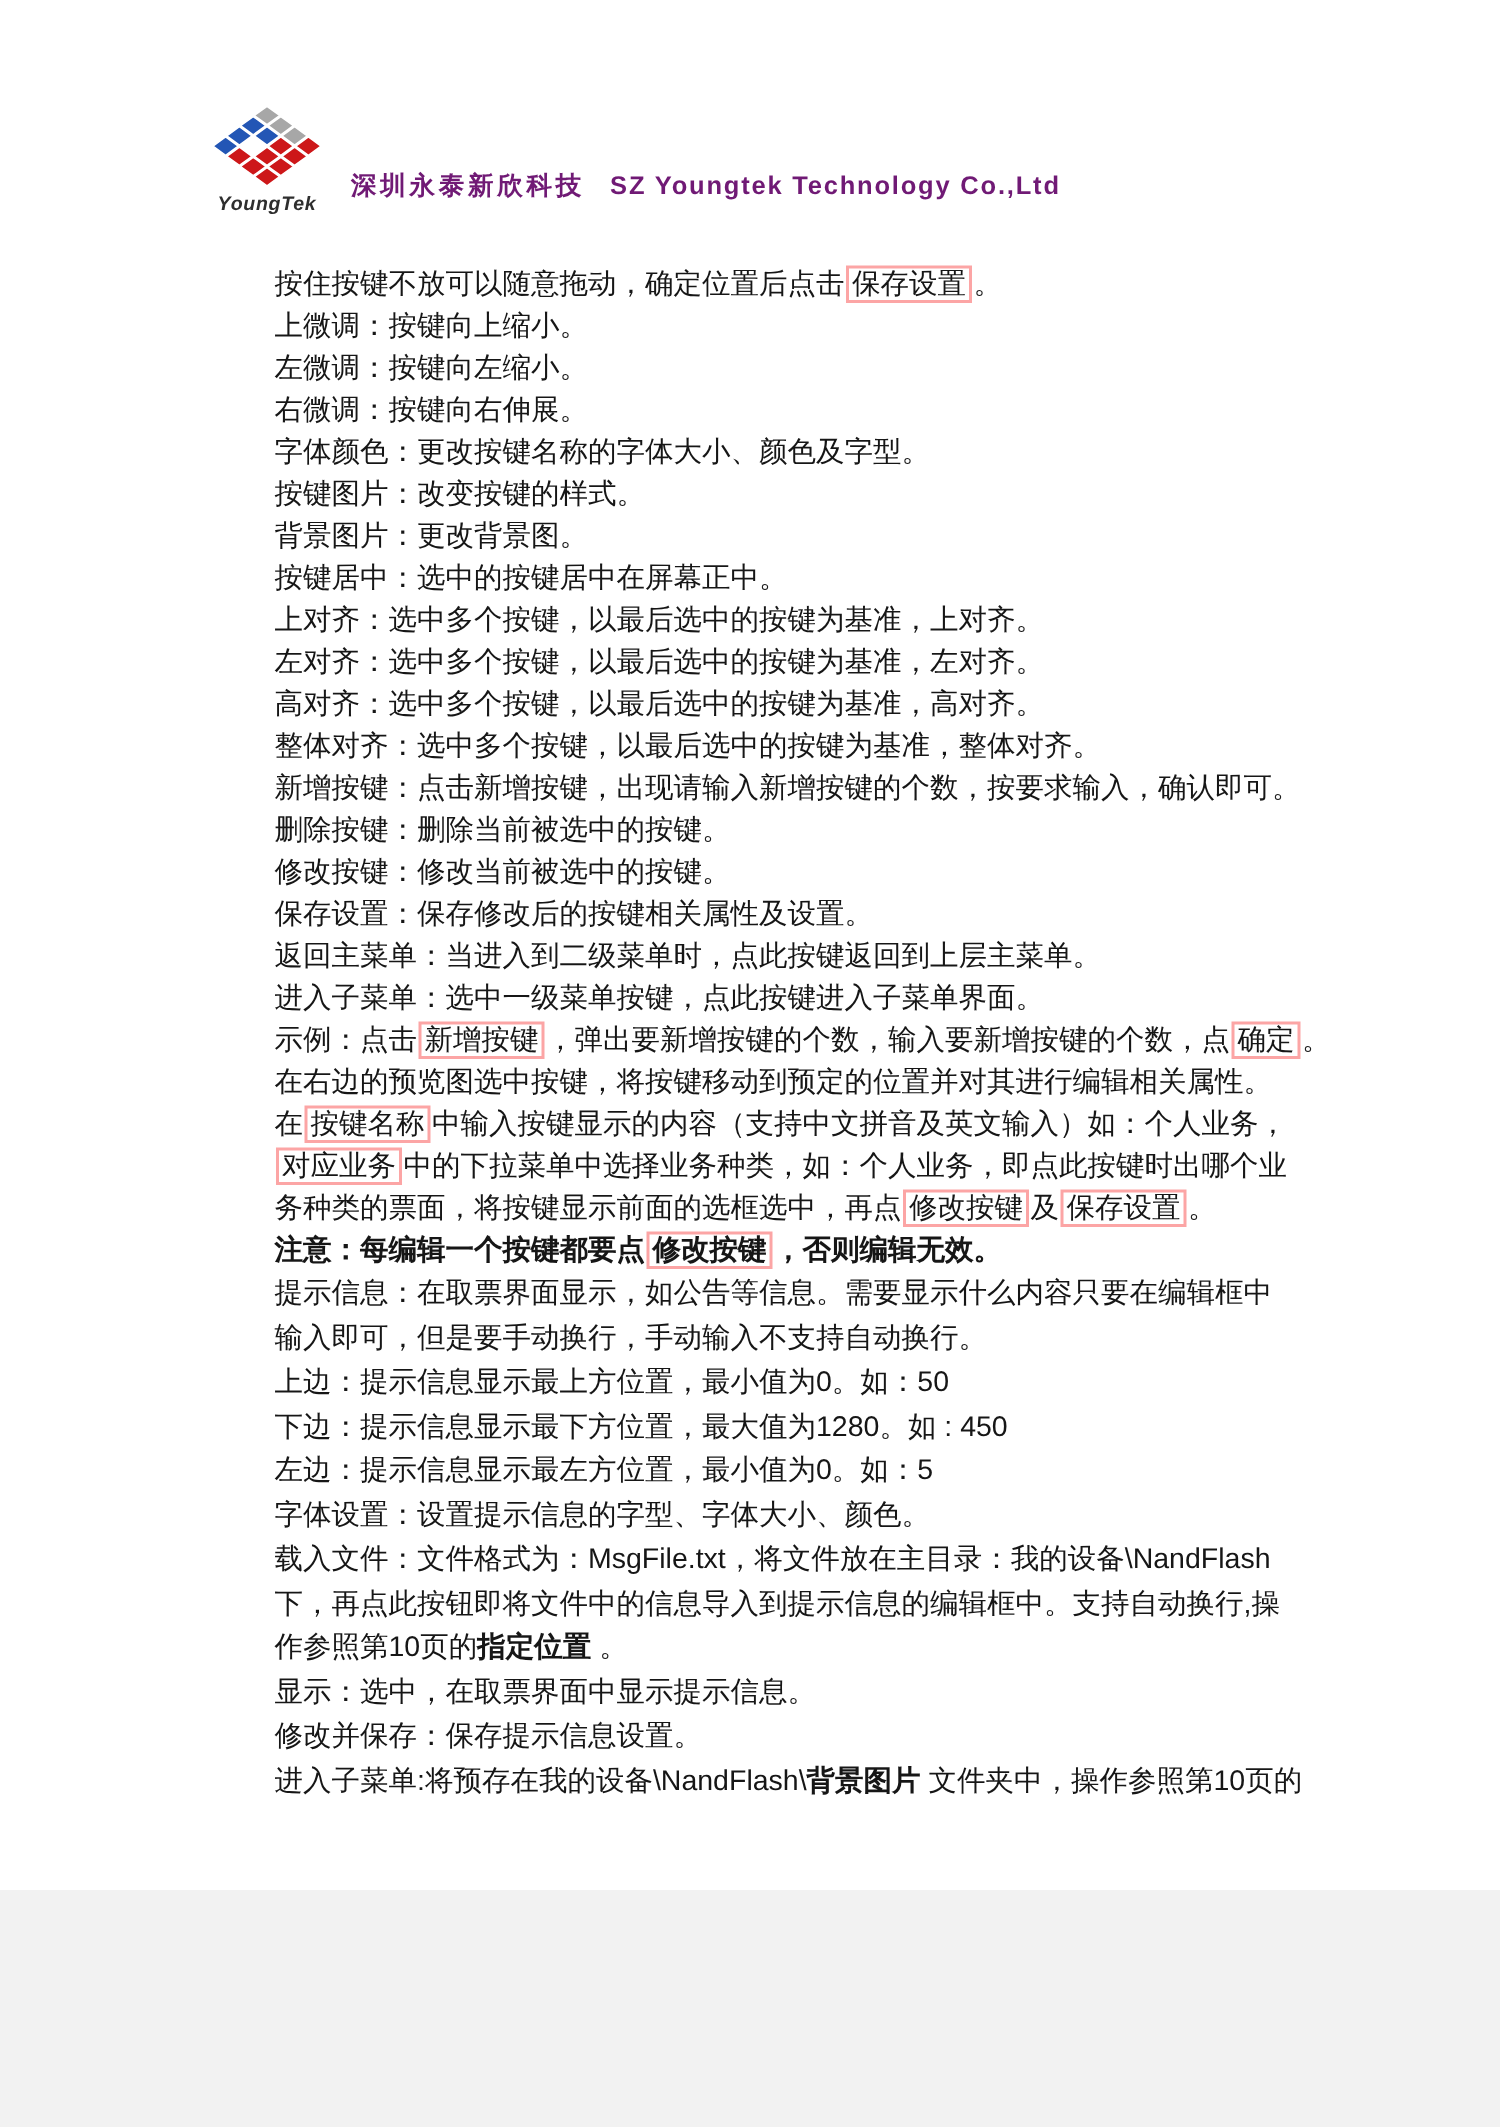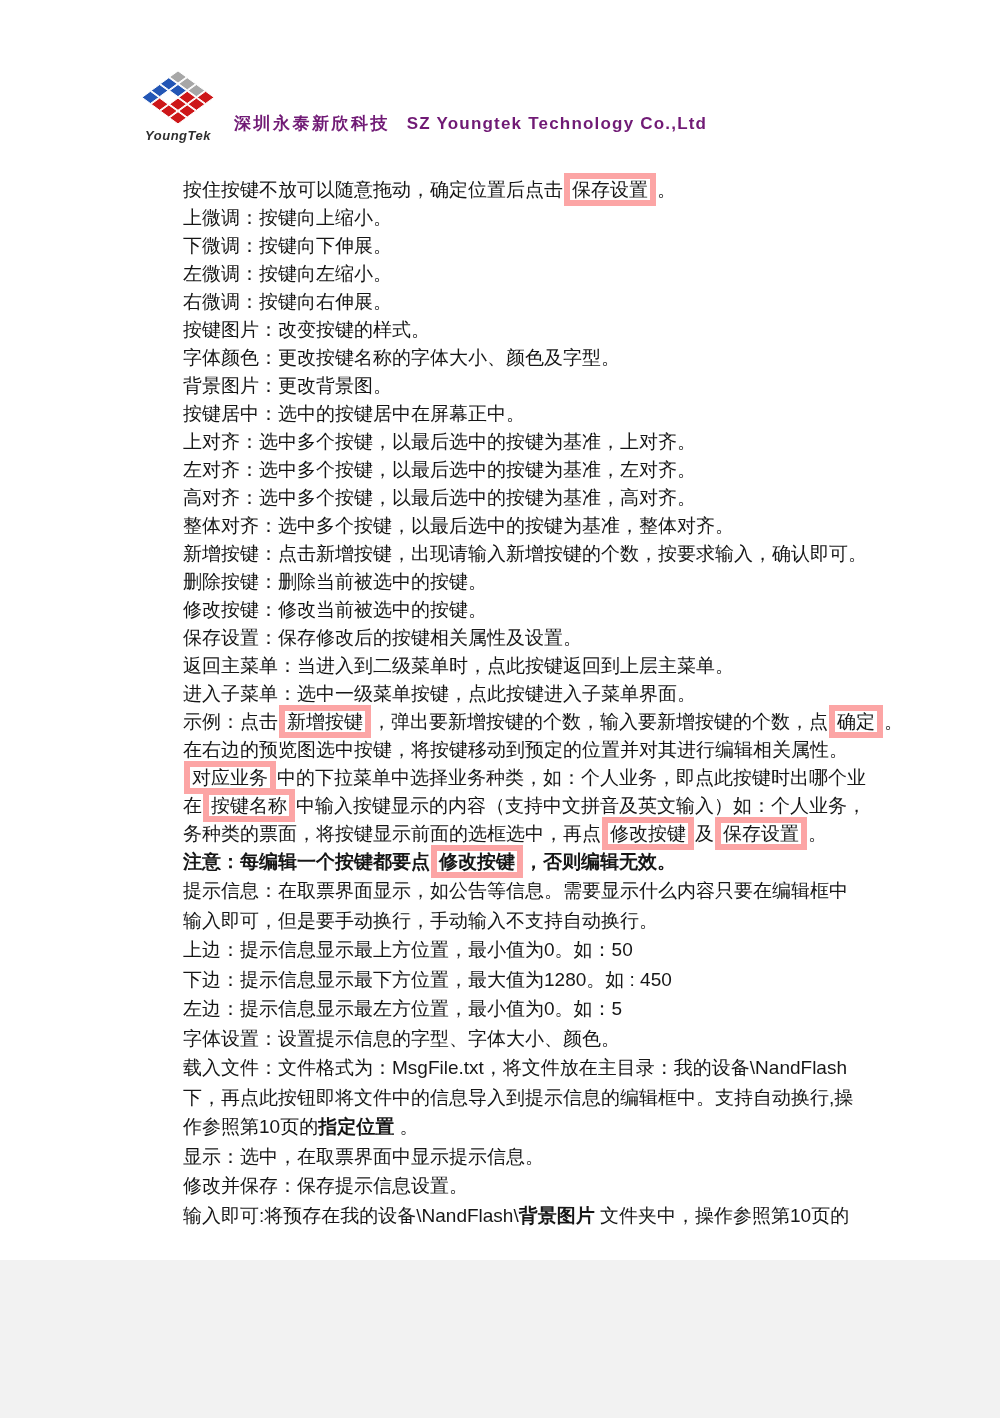--- a/index.html
+++ b/index.html
@@ -40,21 +40,21 @@
     position:absolute;left:183px;top:176px;width:710px;
   }
   .line{
     font-size:19px;line-height:28px;height:28px;
     white-space:nowrap;color:#161616;
   }
   .sec2{font-family:"Liberation Sans", sans-serif;}
   .sec2 .line{line-height:29.5px;height:29.5px;}
   .line .bold, .line.bold{font-weight:bold;}
   .boxed{
-    border:6px solid #fca5a5;
+    border:2px solid #fca5a5;
     padding:0 2px;
     margin:0 1px;
   }
   
   .footer{
     position:absolute;left:0;top:1324px;width:1000px;
     text-align:center;
     font-family:"Liberation Sans", sans-serif;
     font-size:15px;letter-spacing:1px;color:#ef4444;
   }
@@ -88,57 +88,56 @@
     <div class="company">
       <span class="cn">深圳永泰新欣科技</span>
       <span class="en">SZ Youngtek Technology Co.,Ltd</span>
     </div>
   </div>
 
   <div class="doc-body">
     <div id="section1" class="sec1">
         <div class="line"><span>按住按键不放可以随意拖动，确定位置后点击</span><span class="boxed">保存设置</span><span>。</span></div>
         <div class="line"><span>上微调：按键向上缩小。</span></div>
-        <div class="line"><span>下微调：按键向下伸展。</span></div>
         <div class="line"><span>左微调：按键向左缩小。</span></div>
         <div class="line"><span>右微调：按键向右伸展。</span></div>
+        <div class="line"><span>字体颜色：更改按键名称的字体大小、颜色及字型。</span></div>
         <div class="line"><span>按键图片：改变按键的样式。</span></div>
-        <div class="line"><span>字体颜色：更改按键名称的字体大小、颜色及字型。</span></div>
         <div class="line"><span>背景图片：更改背景图。</span></div>
         <div class="line"><span>按键居中：选中的按键居中在屏幕正中。</span></div>
         <div class="line"><span>上对齐：选中多个按键，以最后选中的按键为基准，上对齐。</span></div>
         <div class="line"><span>左对齐：选中多个按键，以最后选中的按键为基准，左对齐。</span></div>
         <div class="line"><span>高对齐：选中多个按键，以最后选中的按键为基准，高对齐。</span></div>
         <div class="line"><span>整体对齐：选中多个按键，以最后选中的按键为基准，整体对齐。</span></div>
         <div class="line"><span>新增按键：点击新增按键，出现请输入新增按键的个数，按要求输入，确认即可。</span></div>
         <div class="line"><span>删除按键：删除当前被选中的按键。</span></div>
         <div class="line"><span>修改按键：修改当前被选中的按键。</span></div>
         <div class="line"><span>保存设置：保存修改后的按键相关属性及设置。</span></div>
         <div class="line"><span>返回主菜单：当进入到二级菜单时，点此按键返回到上层主菜单。</span></div>
         <div class="line"><span>进入子菜单：选中一级菜单按键，点此按键进入子菜单界面。</span></div>
         <div class="line"><span>示例：点击</span><span class="boxed">新增按键</span><span>，弹出要新增按键的个数，输入要新增按键的个数，点</span><span class="boxed">确定</span><span>。</span></div>
         <div class="line"><span>在右边的预览图选中按键，将按键移动到预定的位置并对其进行编辑相关属性。</span></div>
+        <div class="line"><span>在</span><span class="boxed">按键名称</span><span>中输入按键显示的内容（支持中文拼音及英文输入）如：个人业务，</span></div>
         <div class="line"><span class="boxed">对应业务</span><span>中的下拉菜单中选择业务种类，如：个人业务，即点此按键时出哪个业</span></div>
-        <div class="line"><span>在</span><span class="boxed">按键名称</span><span>中输入按键显示的内容（支持中文拼音及英文输入）如：个人业务，</span></div>
         <div class="line"><span>务种类的票面，将按键显示前面的选框选中，再点</span><span class="boxed">修改按键</span><span>及</span><span class="boxed">保存设置</span><span>。</span></div>
         <div class="line bold"><span>注意：每编辑一个按键都要点</span><span class="boxed">修改按键</span><span>，否则编辑无效。</span></div>
       </div>
     <div id="section2" class="sec2">
         <div class="line"><span>提示信息：在取票界面显示，如公告等信息。需要显示什么内容只要在编辑框中</span></div>
         <div class="line"><span>输入即可，但是要手动换行，手动输入不支持自动换行。</span></div>
         <div class="line"><span>上边：提示信息显示最上方位置，最小值为0。如：50</span></div>
         <div class="line"><span>下边：提示信息显示最下方位置，最大值为1280。如 : 450</span></div>
         <div class="line"><span>左边：提示信息显示最左方位置，最小值为0。如：5</span></div>
         <div class="line"><span>字体设置：设置提示信息的字型、字体大小、颜色。</span></div>
         <div class="line"><span>载入文件：文件格式为：MsgFile.txt，将文件放在主目录：我的设备\NandFlash</span></div>
         <div class="line"><span>下，再点此按钮即将文件中的信息导入到提示信息的编辑框中。支持自动换行,操</span></div>
         <div class="line"><span>作参照第10页的</span><span class="bold">指定位置</span><span> 。</span></div>
         <div class="line"><span>显示：选中，在取票界面中显示提示信息。</span></div>
         <div class="line"><span>修改并保存：保存提示信息设置。</span></div>
-        <div class="line"><span>输入即可:将预存在我的设备\NandFlash\</span><span class="bold">背景图片</span><span> 文件夹中，操作参照第10页的</span></div>
+        <div class="line"><span>进入子菜单:将预存在我的设备\NandFlash\</span><span class="bold">背景图片</span><span> 文件夹中，操作参照第10页的</span></div>
       </div>
   </div>
 
   <div class="footer">
     <span>- 12-</span>
   </div>
 
 </div>
 
 </body></html>

